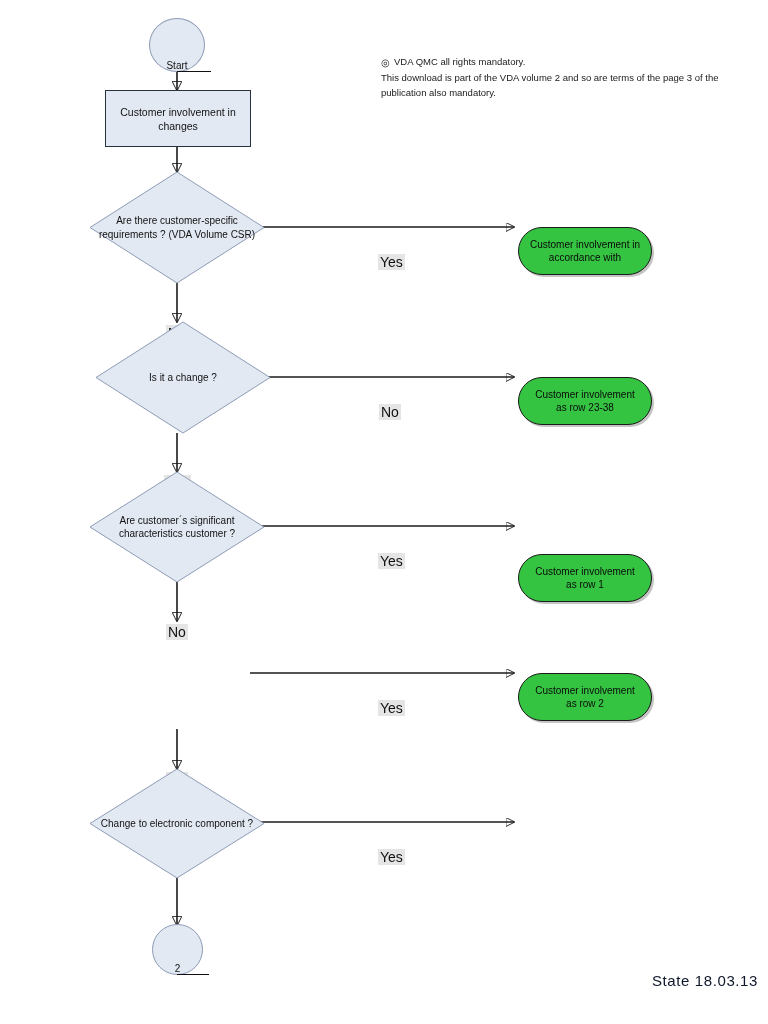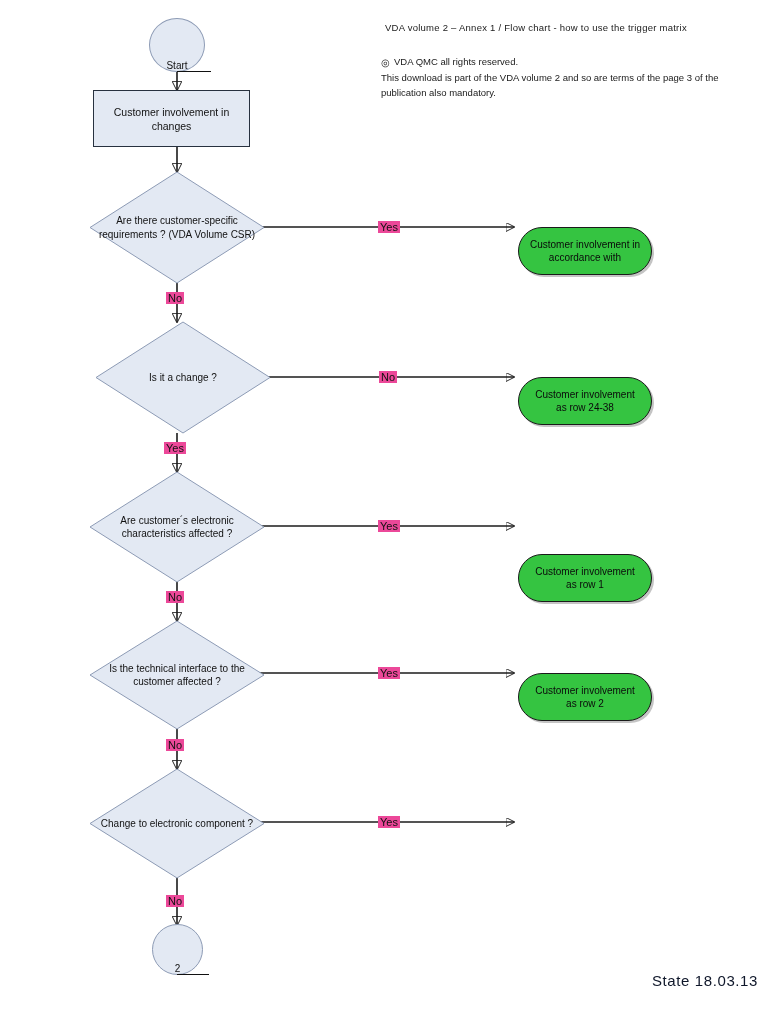--- a/index.html
+++ b/index.html
@@ -150,37 +150,37 @@
     position: absolute;
     pointer-events: none;
     overflow: visible;
   }
   .conn line, .conn path {
     stroke: #1b1b1b;
     fill: none;
   }
   .edge-label {
     position: absolute;
-    font-size: 11px;
-    color: #111;
-    background: #ec4899;
+    font-size: 14px;
+    color: #111;
+    background: #e5e5e5;
     padding: 0 2px;
     white-space: nowrap;
+    margin-top: 33px;
   }
 </style>
 </head>
 <body>
 
 <div id="page">
 
-  <div class="hdr-title">VDA volume 2 – Annex 1 / Flow chart - how to use the trigger matrix</div>
 
   <div class="legal">
     <span class="copyline">
-      <span class="copy-glyph">◎</span><span>VDA QMC all rights reserved.</span>
+      <span class="copy-glyph">◎</span><span>VDA QMC all rights mandatory.</span>
     </span>
     <span>This download is part of the VDA volume 2 and so are terms of the page 3 of</span>
     <span>the publication also mandatory.</span>
   </div>
 
   <svg class="conn" style="left:0;top:0;width:768px;height:1024px">
     <defs>
       <marker id="arrow" viewBox="0 0 10 10" refX="9" refY="5" markerWidth="6" markerHeight="6" orient="auto-start-reverse">
         <path d="M 0 0 L 10 5 L 0 10 z" fill="#1b1b1b" stroke="none"></path>
       </marker>
@@ -216,21 +216,21 @@
   <div class="edge-label" style="left:378px;top:667px">Yes</div>
   <div class="edge-label" style="left:166px;top:739px">No</div>
   <div class="edge-label" style="left:378px;top:816px">Yes</div>
   <div class="edge-label" style="left:166px;top:895px">No</div>
 
   <div class="node circle" style="left:149px;top:18px;width:56px;height:54px">
     <span>Start</span>
   </div>
   <div class="circle-tail" style="left:177px;top:71px;width:34px"></div>
 
-  <div class="node process" style="left:93px;top:90px;width:157px;height:57px">
+  <div class="node process" style="left:105px;top:90px;width:146px;height:57px">
     <span>Customer involvement in changes</span>
   </div>
 
   <div class="node decision" style="left:90px;top:172px;width:174px;height:111px">
     <svg width="174" height="111">
       <polygon points="87,0 174,55.5 87,111 0,55.5" fill="#e3e9f3" stroke="#8d9bb5" stroke-width="1"></polygon>
     </svg>
     <div class="dtext">Are there customer-specific requirements ? (VDA Volume CSR)</div>
   </div>
 
@@ -238,48 +238,42 @@
     <svg width="174" height="111">
       <polygon points="87,0 174,55.5 87,111 0,55.5" fill="#e3e9f3" stroke="#8d9bb5" stroke-width="1"></polygon>
     </svg>
     <div class="dtext">Is it a change ?</div>
   </div>
 
   <div class="node decision" style="left:90px;top:472px;width:174px;height:110px">
     <svg width="174" height="110">
       <polygon points="87,0 174,55 87,110 0,55" fill="#e3e9f3" stroke="#8d9bb5" stroke-width="1"></polygon>
     </svg>
-    <div class="dtext">Are customer´s electronic characteristics affected ?</div>
-  </div>
-
-  <div class="node decision" style="left:90px;top:621px;width:174px;height:108px">
-    <svg width="174" height="108">
-      <polygon points="87,0 174,54 87,108 0,54" fill="#e3e9f3" stroke="#8d9bb5" stroke-width="1"></polygon>
-    </svg>
-    <div class="dtext">Is the technical interface to the customer affected ?</div>
-  </div>
+    <div class="dtext">Are customer´s significant characteristics customer ?</div>
+  </div>
+
 
   <div class="node decision" style="left:90px;top:769px;width:174px;height:109px">
     <svg width="174" height="109">
       <polygon points="87,0 174,54.5 87,109 0,54.5" fill="#e3e9f3" stroke="#8d9bb5" stroke-width="1"></polygon>
     </svg>
     <div class="dtext">Change to electronic component ?</div>
   </div>
 
   <div class="node circle" style="left:152px;top:924px;width:51px;height:51px">
     <span>2</span>
   </div>
   <div class="circle-tail" style="left:177px;top:974px;width:32px"></div>
 
   <div class="node green" style="left:518px;top:203px;width:134px;height:48px">
     <span>Customer involvement in accordance with</span>
   </div>
 
   <div class="node green" style="left:518px;top:353px;width:134px;height:48px">
-    <span>Customer involvement as row 24-38</span>
+    <span>Customer involvement as row 23-38</span>
   </div>
 
   <div class="node green" style="left:518px;top:530px;width:134px;height:48px">
     <span>Customer involvement as row 1</span>
   </div>
 
   <div class="node green" style="left:518px;top:649px;width:134px;height:48px">
     <span>Customer involvement as row 2</span>
   </div>
 

